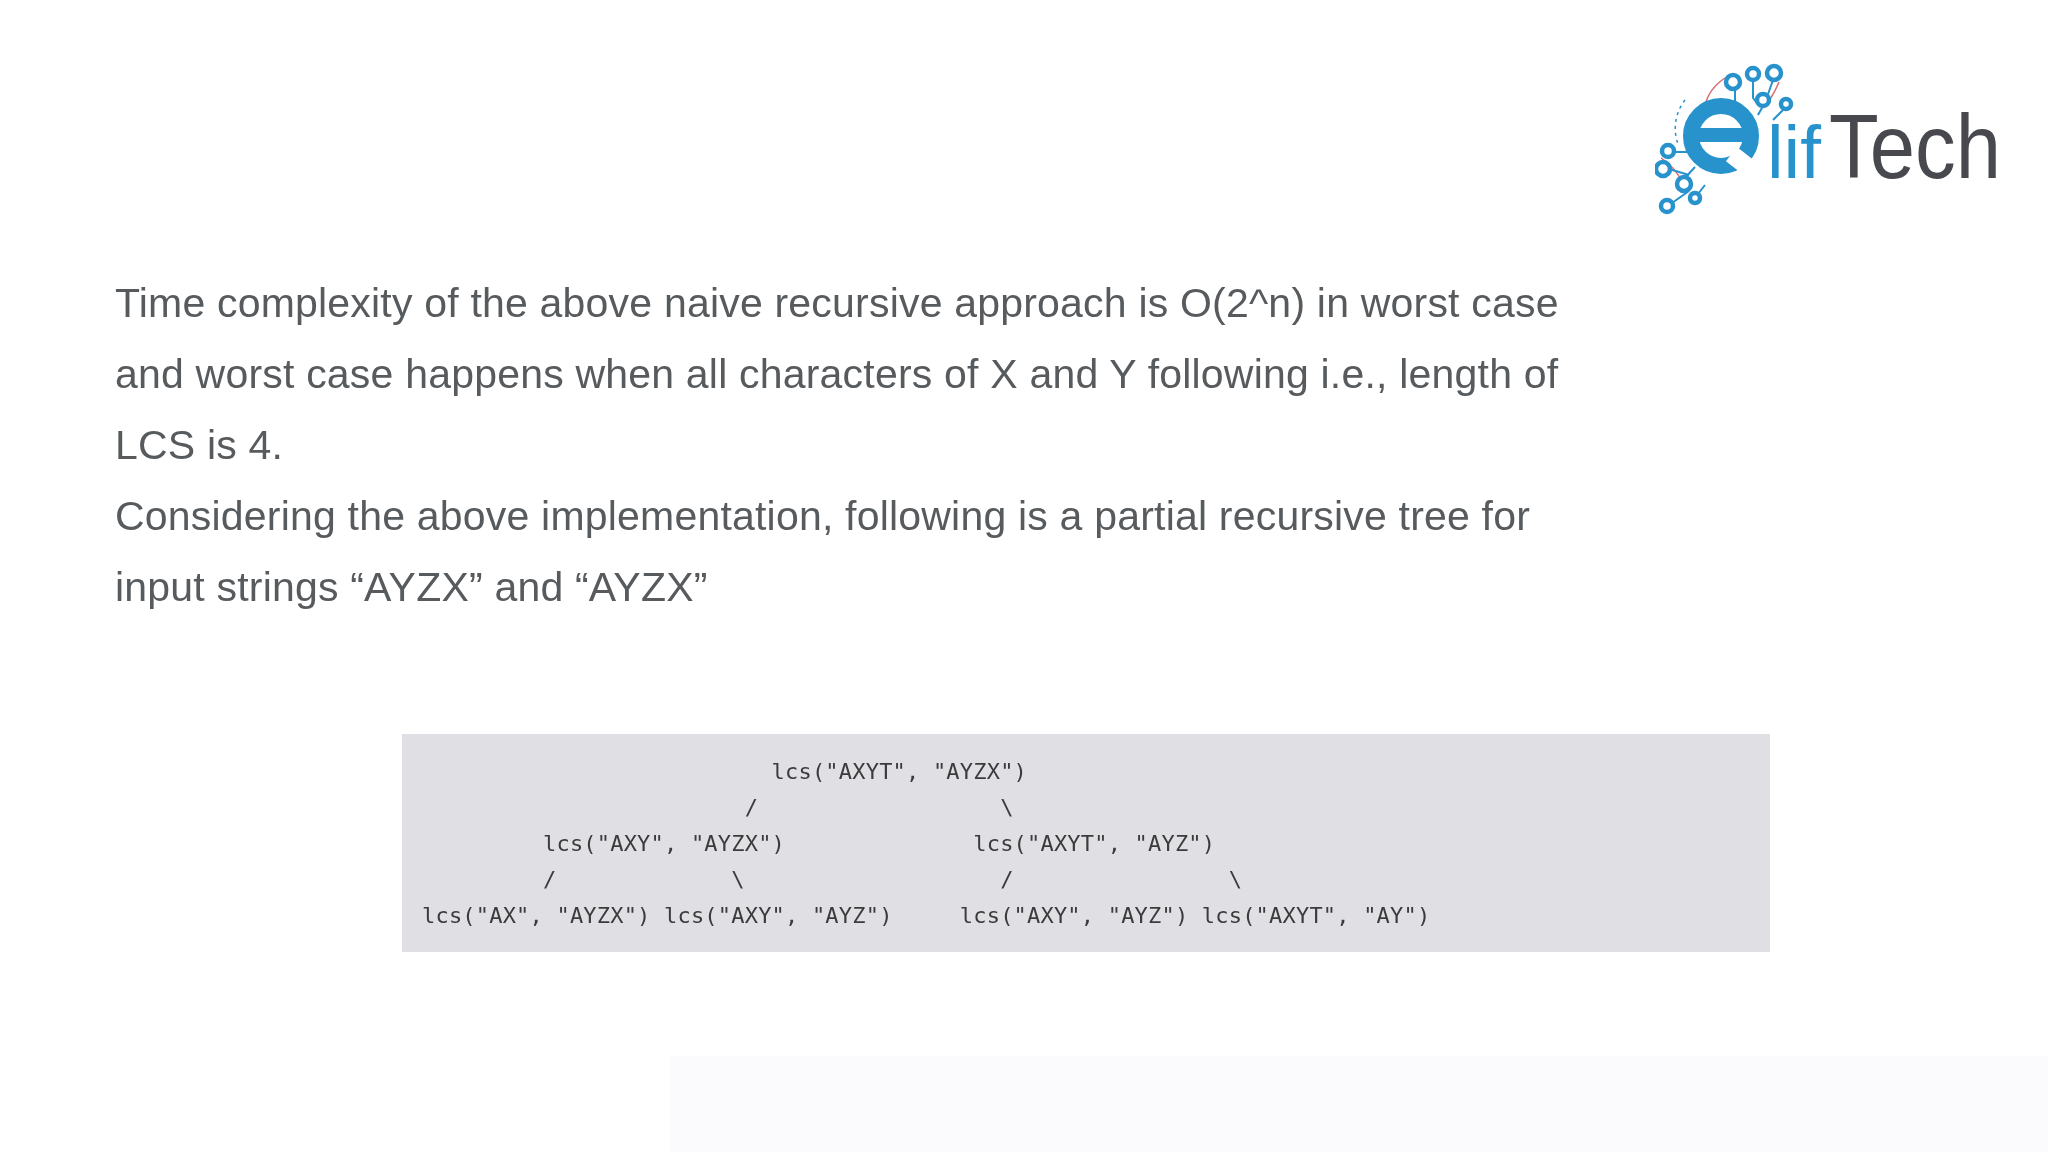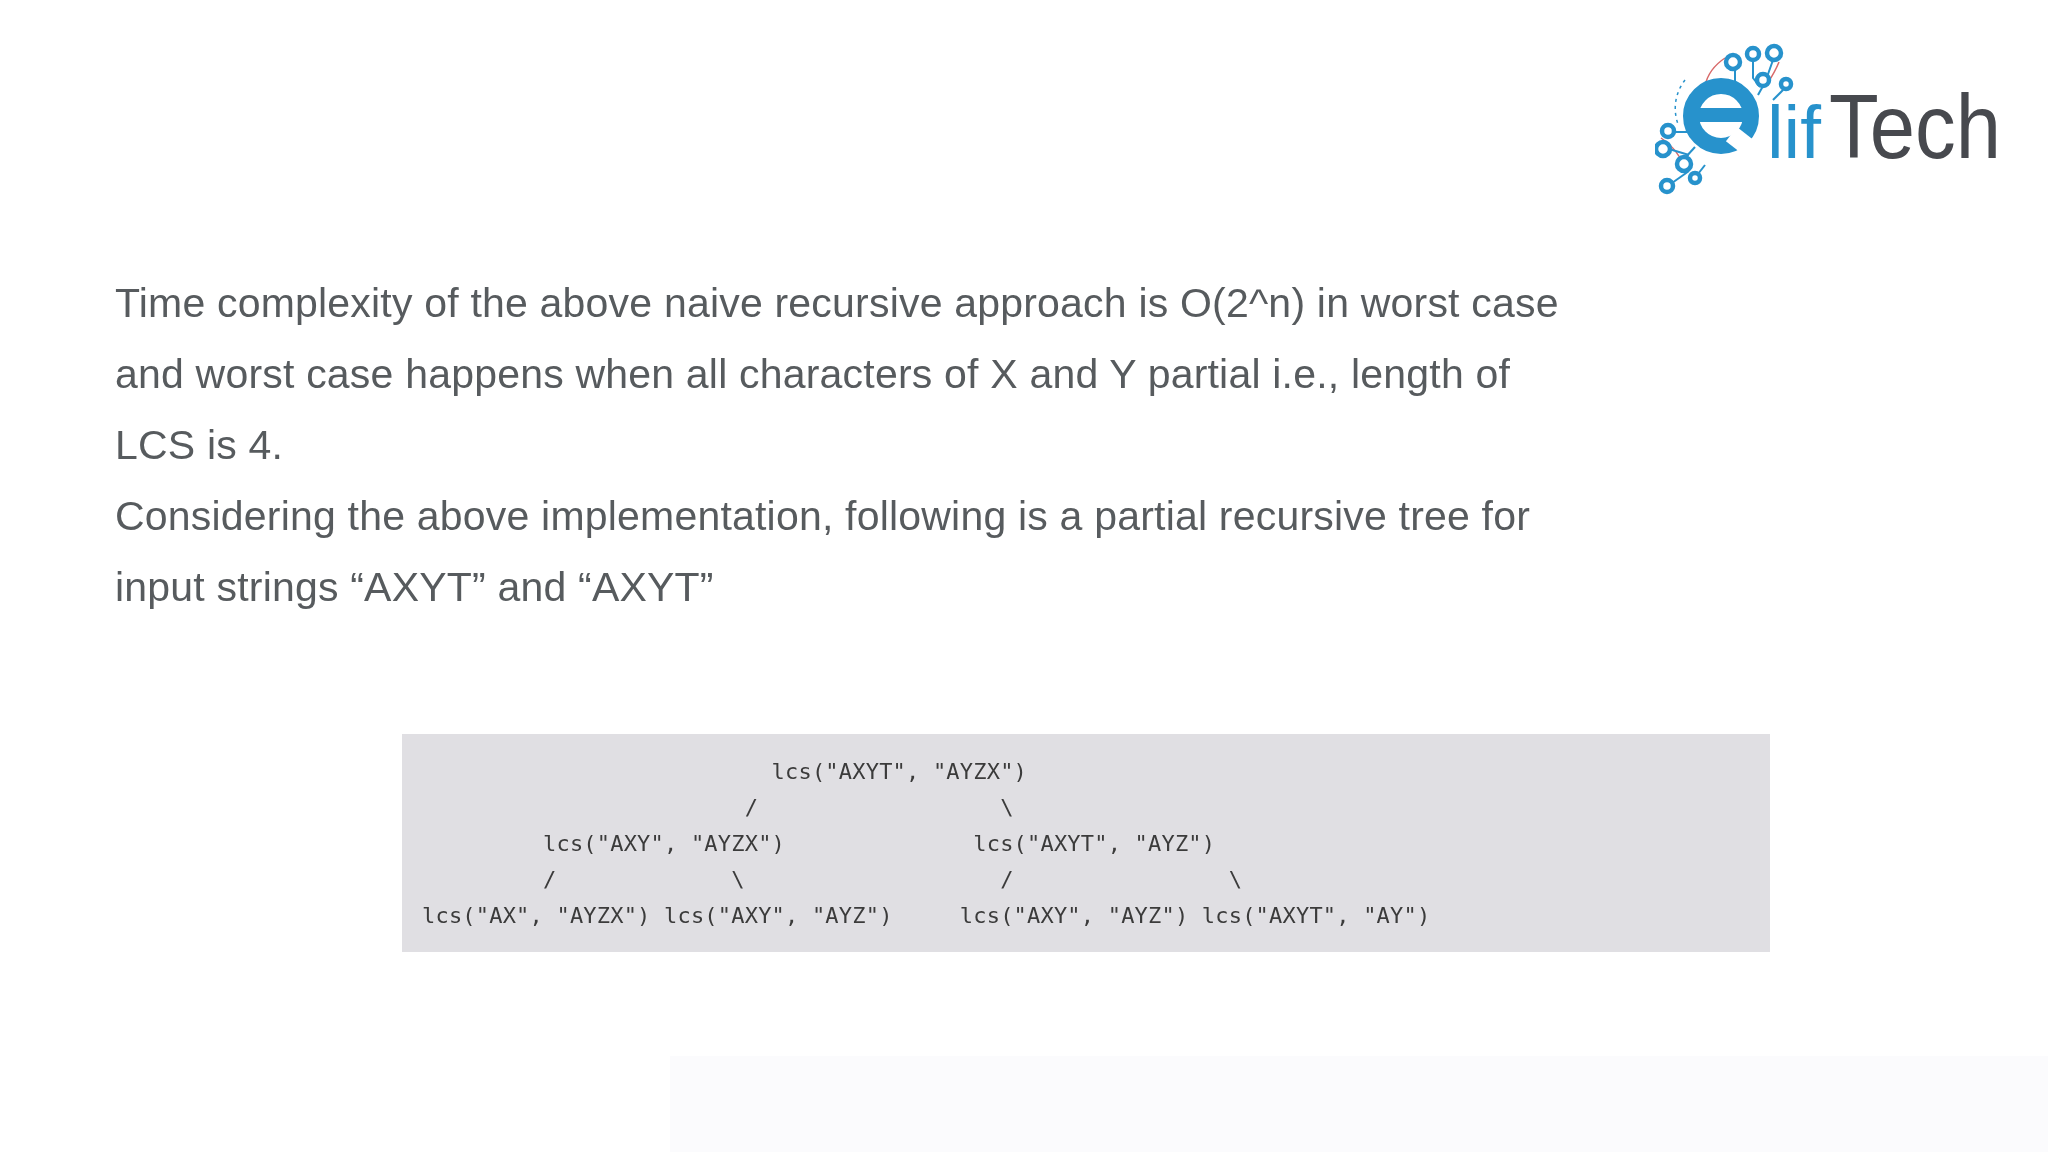--- a/index.html
+++ b/index.html
@@ -32,21 +32,21 @@
     white-space:pre;
   }
 
   
   .bottom-strip {
     position:absolute; left:670px; top:1056px; right:0; bottom:0;
     background:var(--strip, #fbfbfd);
   }
 
   
-  .logo { position:absolute; left:1655px; top:28px; width:360px; height:170px; }
+  .logo { position:absolute; left:1655px; top:48px; width:360px; height:170px; }
   .logo svg { display:block; width:100%; height:100%; }
 </style>
 </head>
 <body>
 
 <div style="position:absolute;inset:0;">
 
   <div class="logo">
     <svg viewBox="0 0 360 170">
 
@@ -89,24 +89,24 @@
         <rect x="82" y="99" width="36" height="18" fill="#ffffff" transform="rotate(38 82 99)"></rect>
       </g>
 
       <text x="112" y="130" font-family="Liberation Sans, sans-serif" font-size="74" fill="#2792cc" textLength="54" lengthAdjust="spacingAndGlyphs">lif</text>
       <text x="174" y="130" font-family="Liberation Sans, sans-serif" font-size="90" fill="#47494e" textLength="172" lengthAdjust="spacingAndGlyphs">Tech</text>
     </svg>
   </div>
 
   <div class="article">
     <div class="line">Time complexity of the above naive recursive approach is O(2^n) in worst case</div>
-    <div class="line">and worst case happens when all characters of X and Y partial i.e., length of</div>
+    <div class="line">and worst case happens when all characters of X and Y following i.e., length of</div>
     <div class="line">LCS is 4.</div>
     <div class="line">Considering the above implementation, following is a partial recursive tree for</div>
-    <div class="line">input strings “AXYT” and “AXYT”</div>
+    <div class="line">input strings “AYZX” and “AYZX”</div>
   </div>
 
   <div class="codeblock">
     <pre>                          lcs("AXYT", "AYZX")
                         /                  \
          lcs("AXY", "AYZX")              lcs("AXYT", "AYZ")
          /             \                   /                \
 lcs("AX", "AYZX") lcs("AXY", "AYZ")     lcs("AXY", "AYZ") lcs("AXYT", "AY")</pre>
   </div>
 

